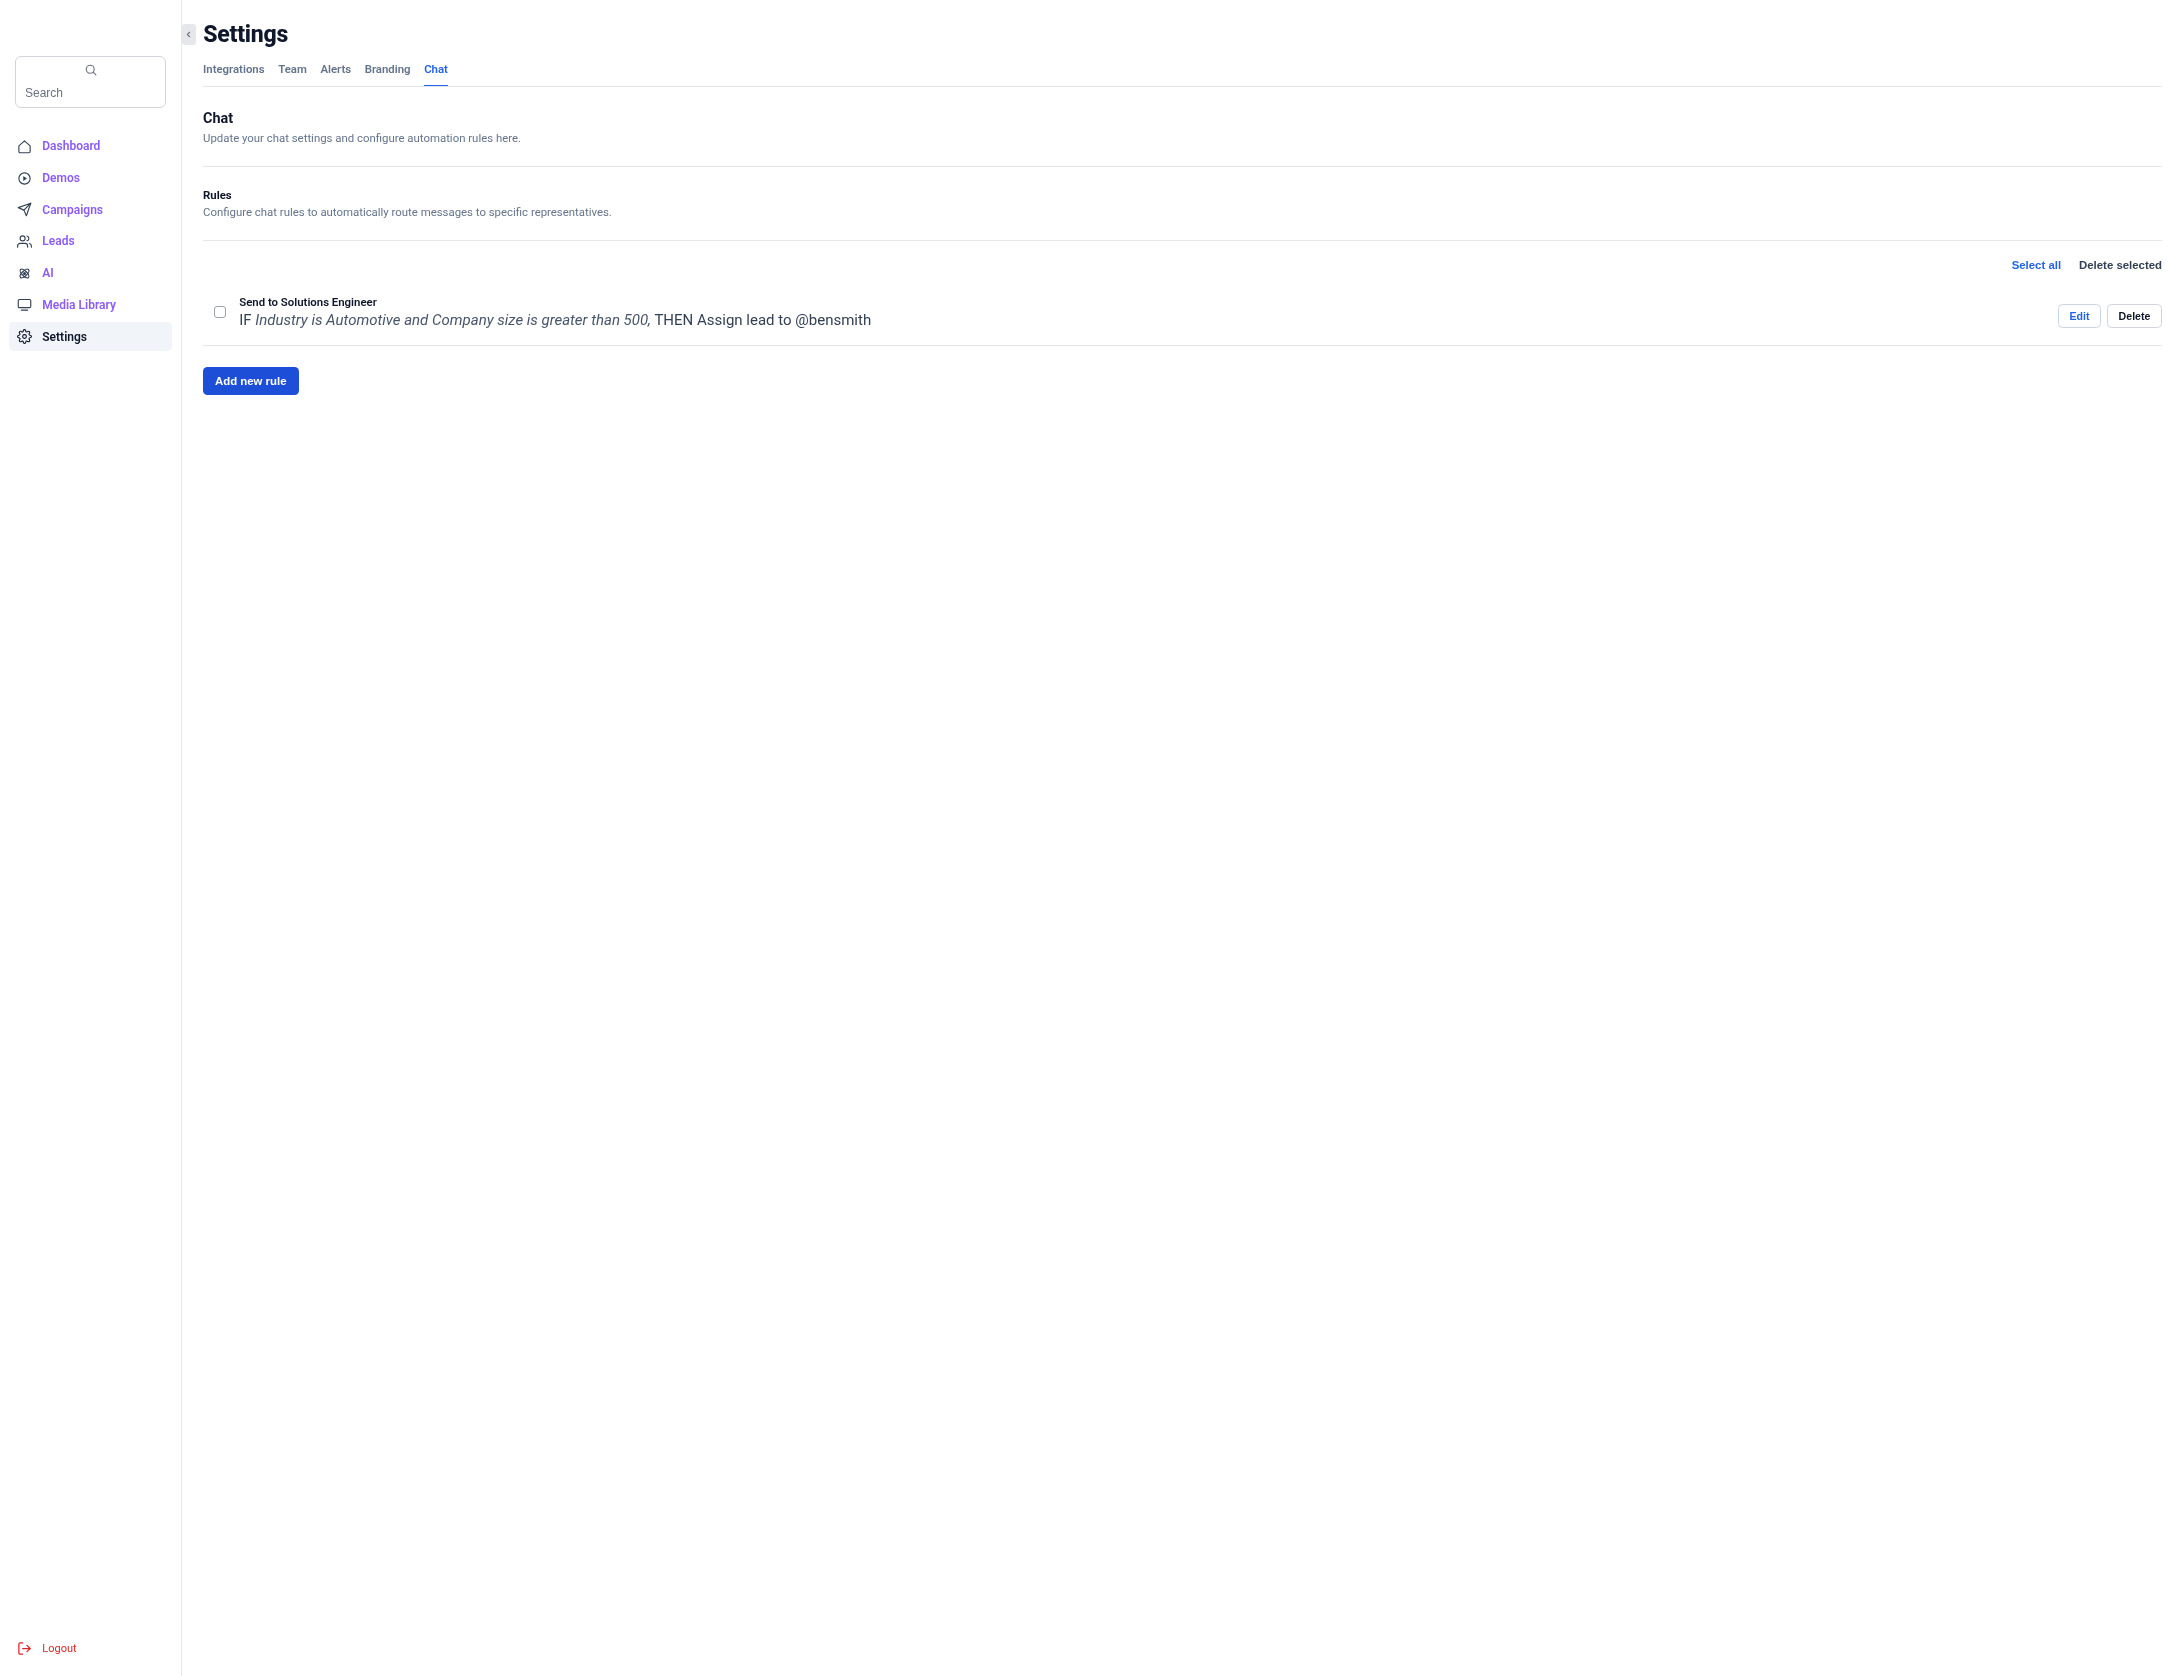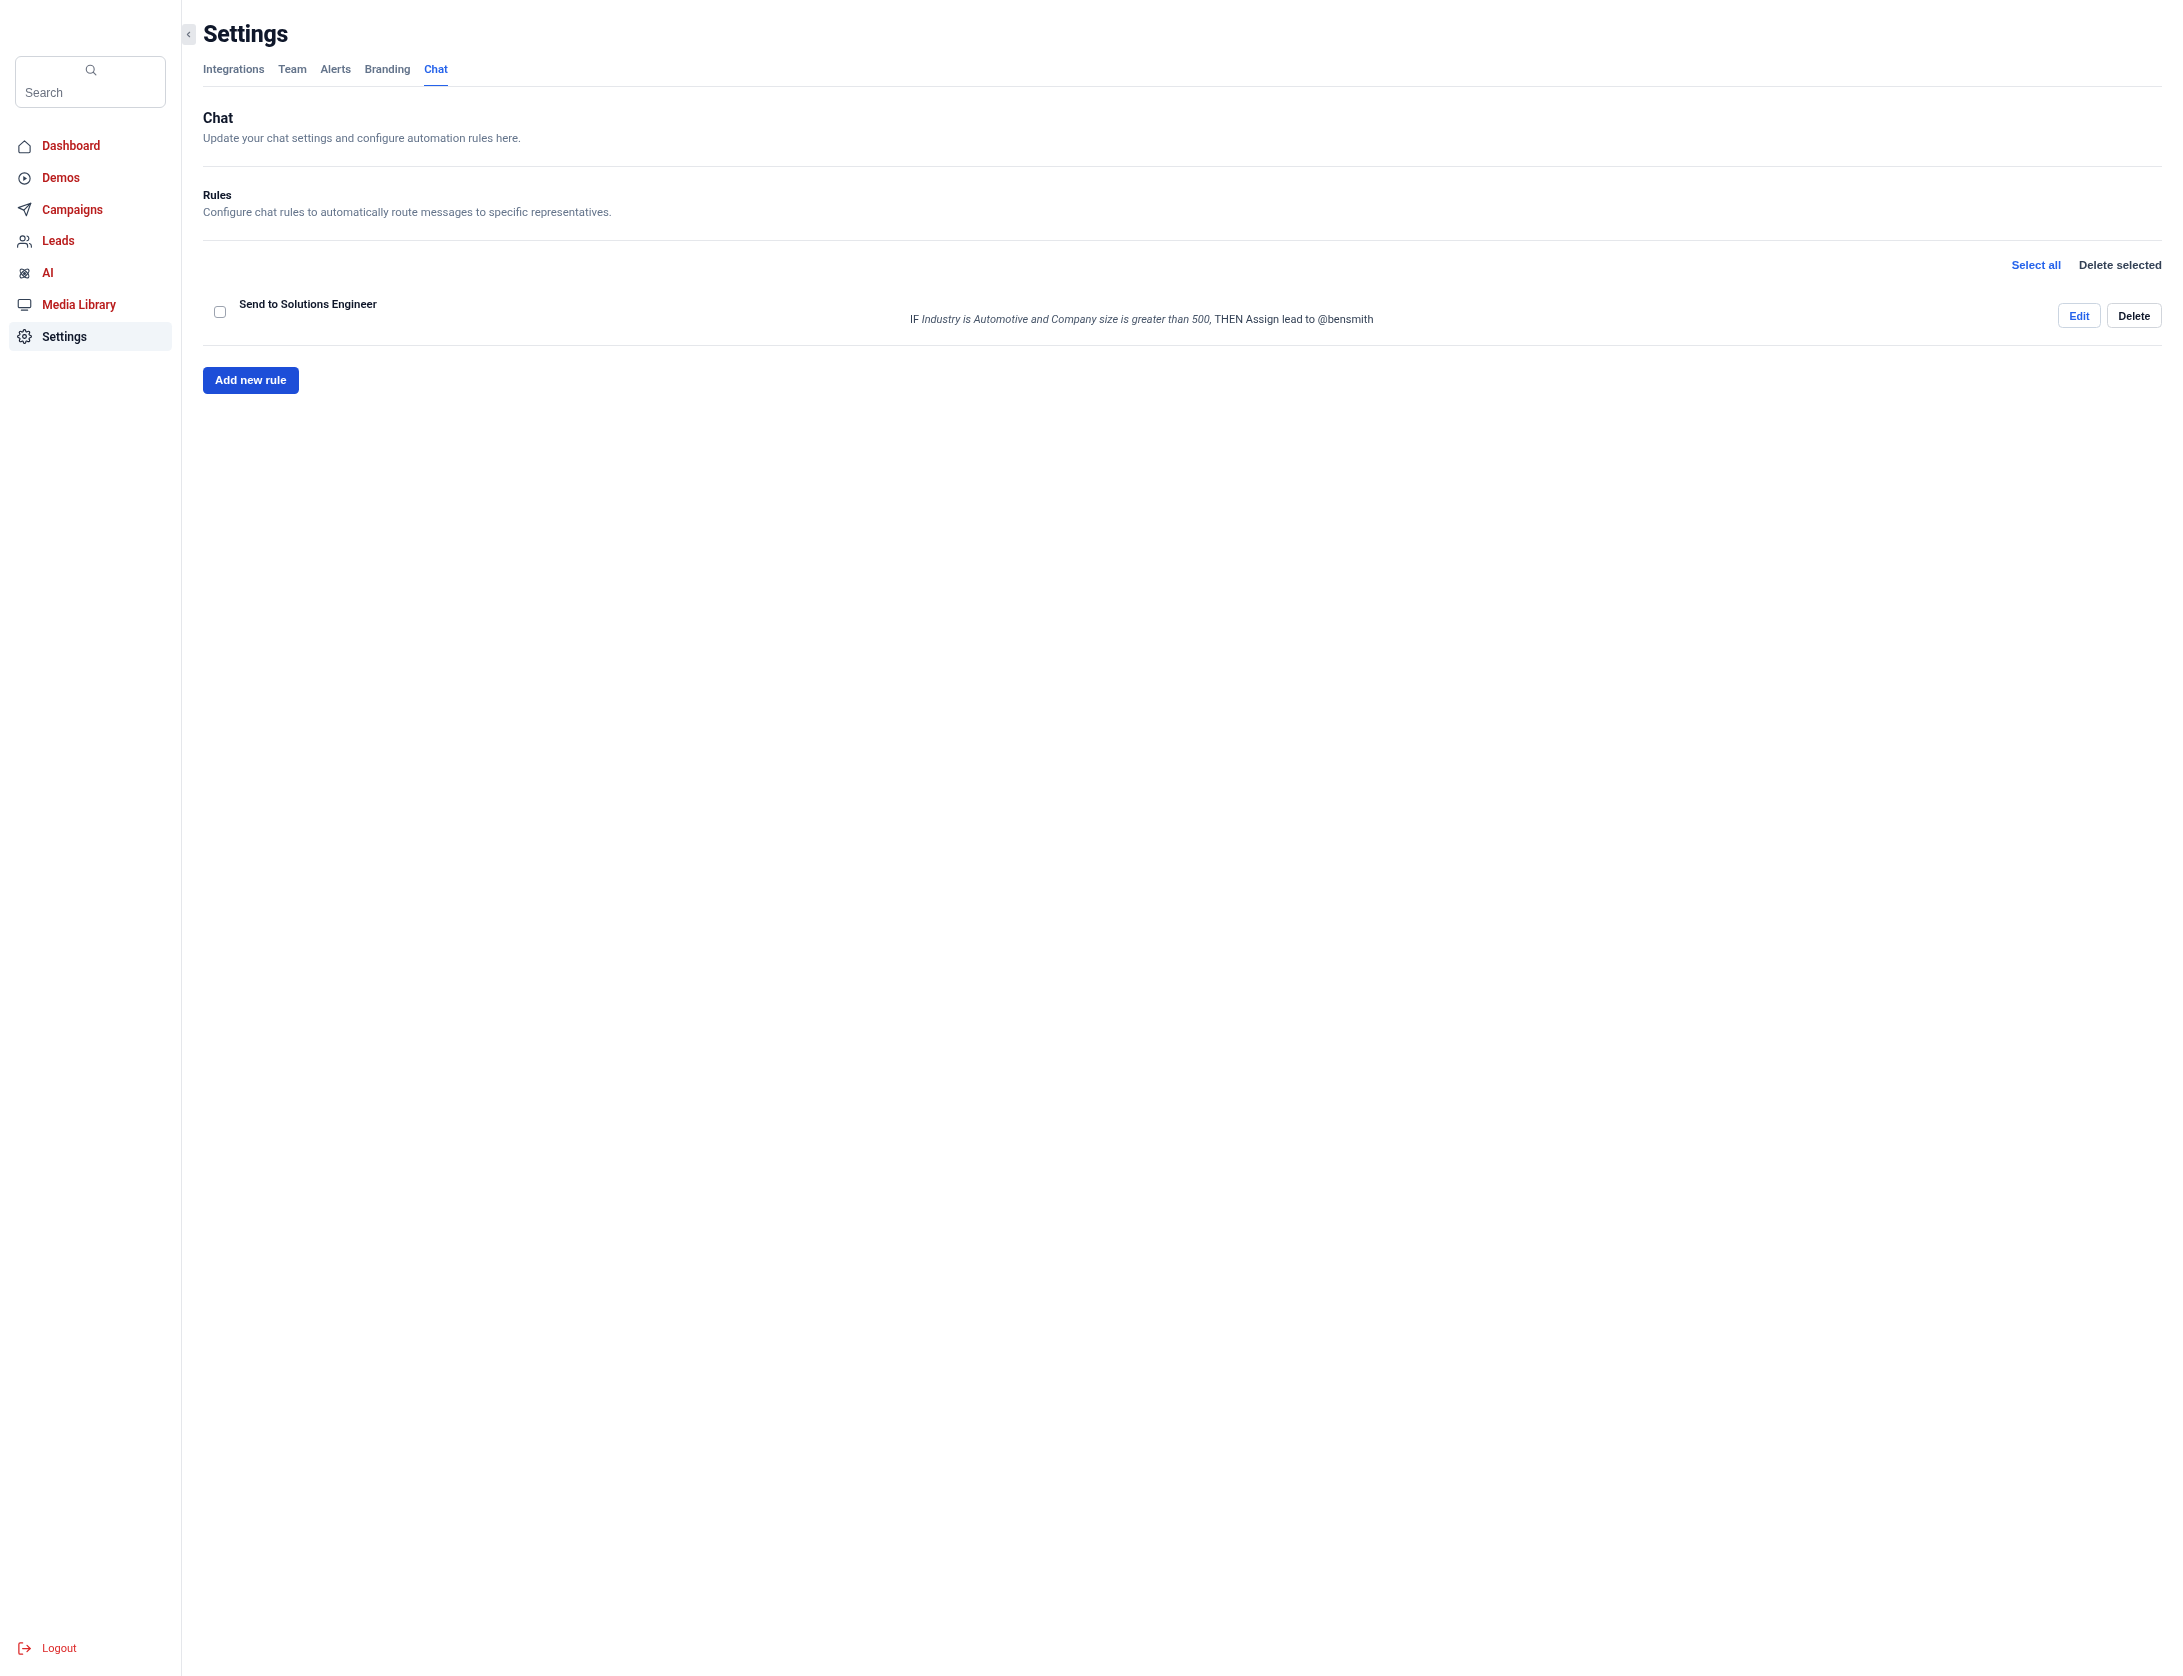--- a/index.html
+++ b/index.html
@@ -54,21 +54,21 @@
     flex-direction: column;
     gap: 3px;
     margin-top: 10.6px;
   }
   .nav-item {
     display: flex;
     align-items: center;
     gap: 9px;
     padding: 6px 7.6px;
     border-radius: 4.5px;
-    color: #b91c1c;
+    color: #8b5cf6;
     font-weight: 600;
     font-size: 12px;
     cursor: pointer;
   }
   .nav-item .icon {
     width: 16.7px;
     height: 16.7px;
     display: flex;
     align-items: center;
     justify-content: center;
@@ -216,23 +216,22 @@
     flex-shrink: 0;
   }
   .rule-text { flex: 1; }
   .rule-title {
     font-size: 11.4px;
     font-weight: 600;
     color: #0f172a;
     margin-bottom: 1.5px;
   }
   .rule-desc {
-    font-size: 11px;
+    font-size: 15px;
     color: #334155;
-    text-align: center;
   }
   .rule-desc .kw { font-weight: 400; }
   .rule-desc .cond { font-style: italic; color: #475569; }
   .rule-actions {
     display: flex;
     gap: 6px;
     margin-top: 8px;
   }
   .btn {
     font-size: 10.6px;

